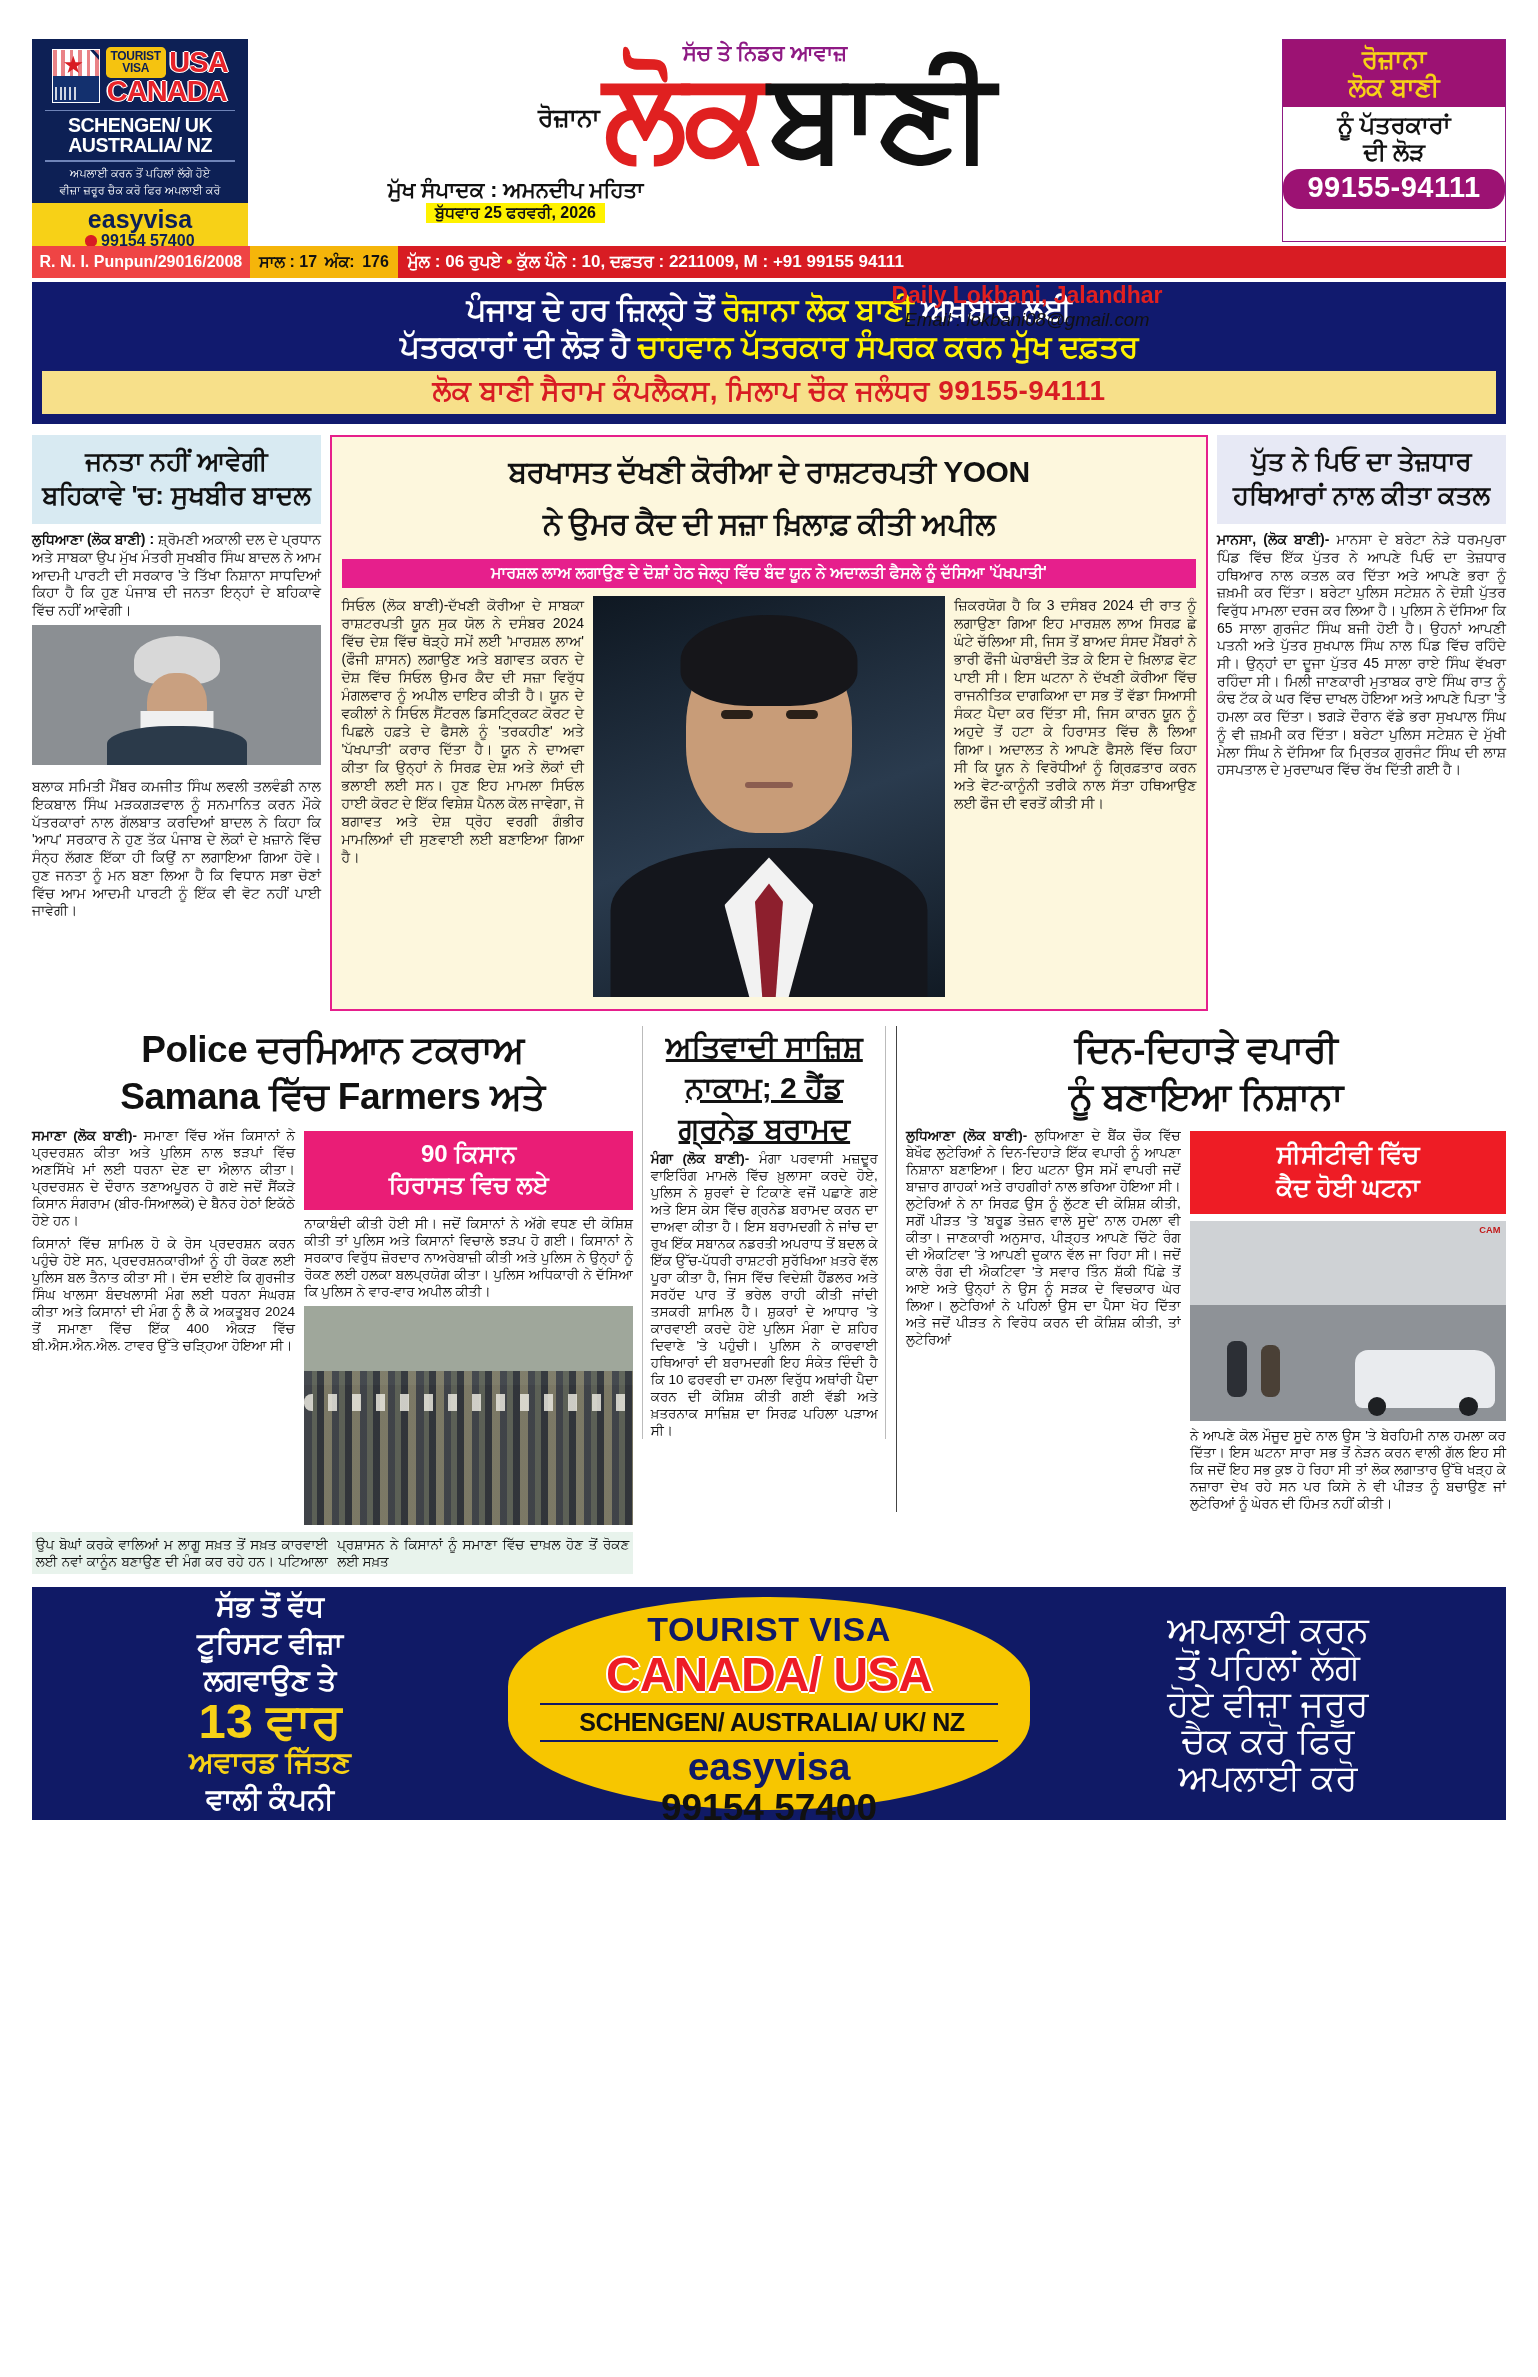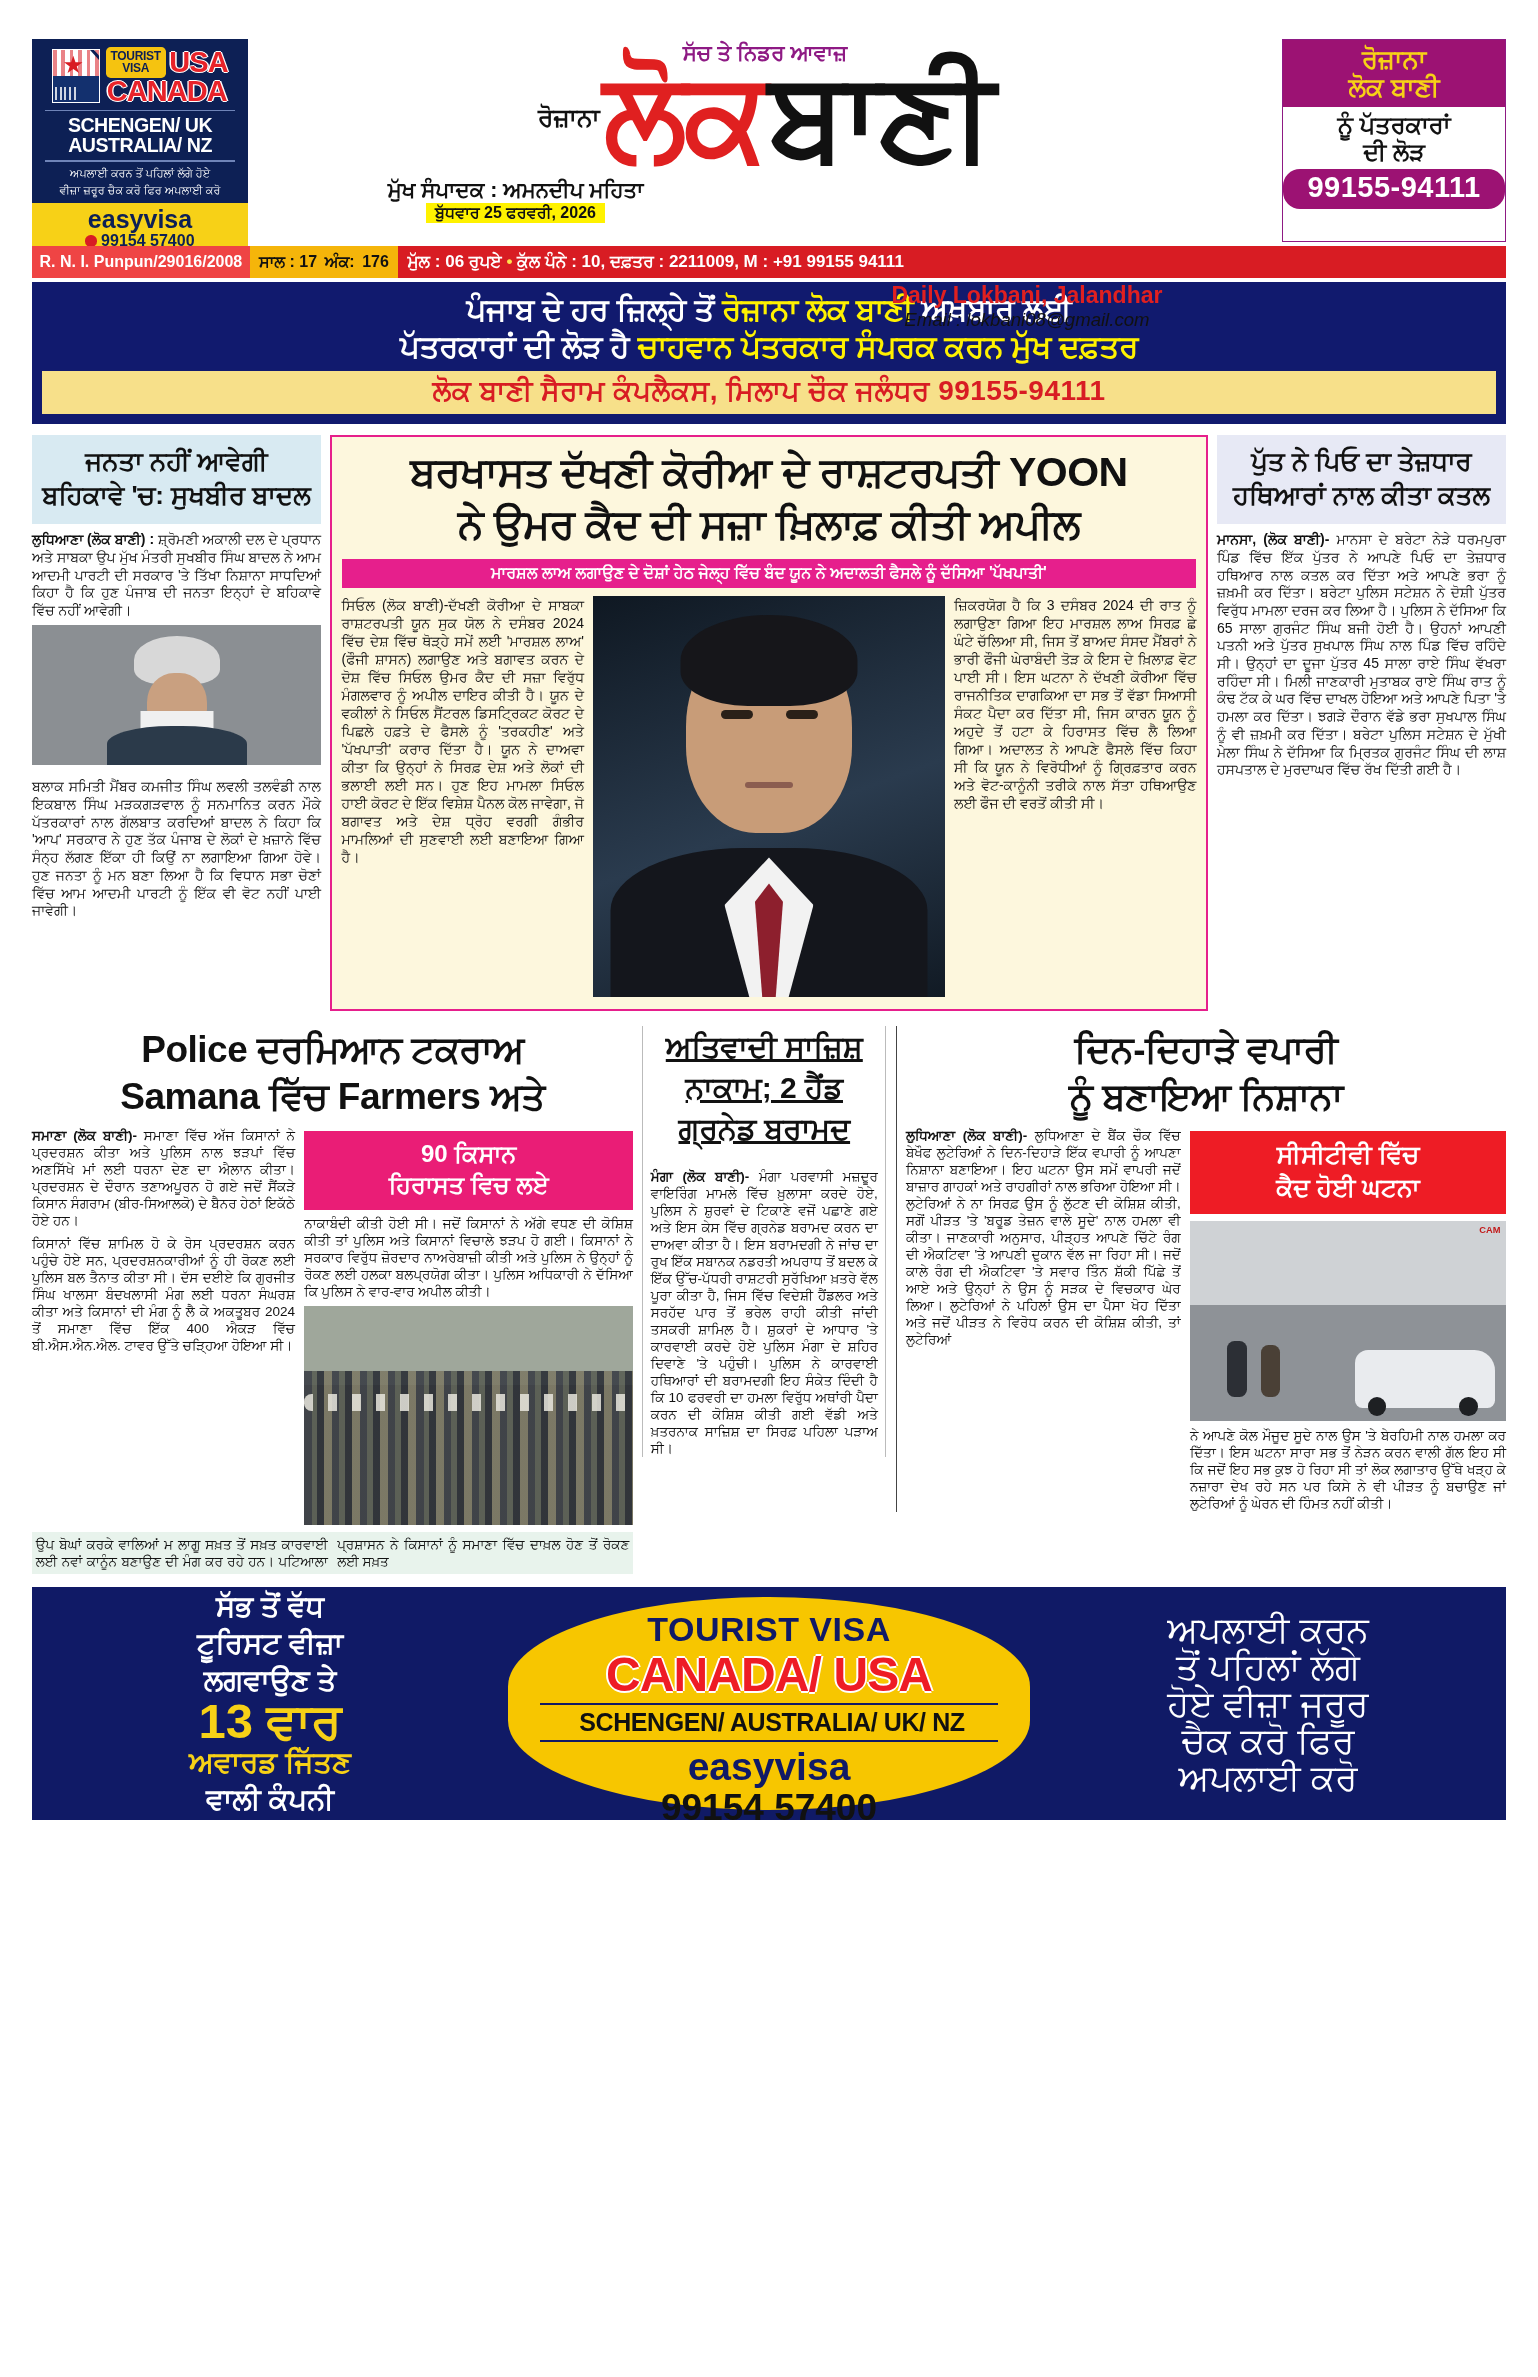--- a/index.html
+++ b/index.html
@@ -99,21 +99,21 @@
     background:#d8d8d8; border-radius:50% 50% 30% 30%; }
   .portrait .face { position:absolute; top:48px; left:50%; transform:translateX(-50%); width:60px;height:65px;
     background:#c9a080; border-radius:45%; }
   .portrait .beard { position:absolute; top:86px; left:50%; transform:translateX(-50%); width:73px;height:45px;
     background:#f0f0f0; border-radius:0 0 50% 50%; }
   .portrait .body { position:absolute; bottom:0; left:50%; transform:translateX(-50%); width:140px;height:39px;
     background:#2b3a4a; border-radius:46% 46% 0 0; }
 
   
   .main-frame { border:2.8px solid #e61f8c; background:#fdf7dd; padding:9.3px 9.3px 11.2px; }
-  .main-head { text-align:center; color:#111; font-size:41px; font-weight:bold; line-height:52px; letter-spacing:-0.5px; }
+  .main-head { text-align:center; color:#111; font-size:30px; font-weight:bold; line-height:52px; letter-spacing:-0.5px; }
   .sub-strip { background:#e61f8c; color:#fff; font-size:16px; font-weight:bold; text-align:center; padding:5.6px 7.5px; margin:8.4px 0 8.4px; }
   .main-cols { display:flex; gap:9.3px; }
   .mc { flex:1; font-size:14px; line-height:18px; color:#111; text-align:justify; }
   .mc-photo { flex:1.45; }
   .photo-yoon { width:100%; height:401px; background:#1d2a3a; position:relative; overflow:hidden; }
   .photo-yoon .bg { position:absolute; inset:0; background:linear-gradient(160deg,#0f1822 0%,#2a3b4e 55%,#111a24 100%); }
   .photo-yoon .head { position:absolute; top:32px; left:50%; transform:translateX(-50%); width:166px; height:205px;
      background:#c89c78; border-radius:48% 48% 42% 42%; }
   .photo-yoon .hair { position:absolute; top:18.6px; left:50%; transform:translateX(-50%); width:177px; height:91px;
      background:#16161a; border-radius:50% 50% 38% 38%; }
@@ -383,21 +383,21 @@
       </div>
       <div class="smalltext c2 tintA" style="margin-top:7.5px; padding:3.7px;">ਉਪ ਬੋਘਾਂ ਕਰਕੇ ਵਾਲਿਆਂ ਮ ਲਾਗੂ ਸਖ਼ਤ ਤੋਂ ਸਖ਼ਤ ਕਾਰਵਾਈ ਲਈ ਨਵਾਂ ਕਾਨੂੰਨ ਬਣਾਉਣ ਦੀ ਮੰਗ ਕਰ ਰਹੇ ਹਨ। ਪਟਿਆਲਾ ਪ੍ਰਸ਼ਾਸਨ ਨੇ ਕਿਸਾਨਾਂ ਨੂੰ ਸਮਾਣਾ ਵਿੱਚ ਦਾਖ਼ਲ ਹੋਣ ਤੋਂ ਰੋਕਣ ਲਈ ਸਖ਼ਤ</div>
     </div>
 
     <div class="bm">
       <div class="midhead">
         <div>ਅਤਿਵਾਦੀ ਸਾਜ਼ਿਸ਼</div>
         <div>ਨਾਕਾਮ; 2 ਹੈਂਡ</div>
         <div>ਗ੍ਰਨੇਡ ਬਰਾਮਦ</div>
       </div>
-      <div class="smalltext" style="margin-top:19px;">
+      <div class="smalltext" style="margin-top:1px;">
         <span class="datel">ਮੰਗਾ (ਲੋਕ ਬਾਣੀ)-</span>
         <span>ਮੰਗਾ ਪਰਵਾਸੀ ਮਜ਼ਦੂਰ ਵਾਇਰਿੰਗ ਮਾਮਲੇ ਵਿੱਚ ਖ਼ੁਲਾਸਾ ਕਰਦੇ ਹੋਏ, ਪੁਲਿਸ ਨੇ ਸ਼ੁਰਵਾਂ ਦੇ ਟਿਕਾਣੇ ਵਜੋਂ ਪਛਾਣੇ ਗਏ ਅਤੇ ਇਸ ਕੇਸ ਵਿੱਚ ਗ੍ਰਨੇਡ ਬਰਾਮਦ ਕਰਨ ਦਾ ਦਾਅਵਾ ਕੀਤਾ ਹੈ। ਇਸ ਬਰਾਮਦਗੀ ਨੇ ਜਾਂਚ ਦਾ ਰੁਖ ਇੱਕ ਸਬਾਨਕ ਨਡਰਤੀ ਅਪਰਾਧ ਤੋਂ ਬਦਲ ਕੇ ਇੱਕ ਉੱਚ-ਪੱਧਰੀ ਰਾਸ਼ਟਰੀ ਸੁਰੱਖਿਆ ਖ਼ਤਰੇ ਵੱਲ ਪੂਰਾ ਕੀਤਾ ਹੈ, ਜਿਸ ਵਿੱਚ ਵਿਦੇਸ਼ੀ ਹੈਂਡਲਰ ਅਤੇ ਸਰਹੱਦ ਪਾਰ ਤੋਂ ਭਰੇਲ ਰਾਹੀ ਕੀਤੀ ਜਾਂਦੀ ਤਸਕਰੀ ਸ਼ਾਮਿਲ ਹੈ। ਸ਼ੁਕਰਾਂ ਦੇ ਆਧਾਰ 'ਤੇ ਕਾਰਵਾਈ ਕਰਦੇ ਹੋਏ ਪੁਲਿਸ ਮੰਗਾ ਦੇ ਸ਼ਹਿਰ ਦਿਵਾਣੇ 'ਤੇ ਪਹੁੰਚੀ। ਪੁਲਿਸ ਨੇ ਕਾਰਵਾਈ ਹਥਿਆਰਾਂ ਦੀ ਬਰਾਮਦਗੀ ਇਹ ਸੰਕੇਤ ਦਿੰਦੀ ਹੈ ਕਿ 10 ਫਰਵਰੀ ਦਾ ਹਮਲਾ ਵਿਰੁੱਧ ਅਥਾਂਰੀ ਪੈਦਾ ਕਰਨ ਦੀ ਕੋਸ਼ਿਸ਼ ਕੀਤੀ ਗਈ ਵੱਡੀ ਅਤੇ ਖ਼ਤਰਨਾਕ ਸਾਜ਼ਿਸ਼ ਦਾ ਸਿਰਫ਼ ਪਹਿਲਾ ਪੜਾਅ ਸੀ।</span>
       </div>
     </div>
 
     <div class="br">
       <div class="bighead">
         <div>ਦਿਨ-ਦਿਹਾੜੇ ਵਪਾਰੀ</div>
         <div>ਨੂੰ ਬਣਾਇਆ ਨਿਸ਼ਾਨਾ</div>
       </div>

